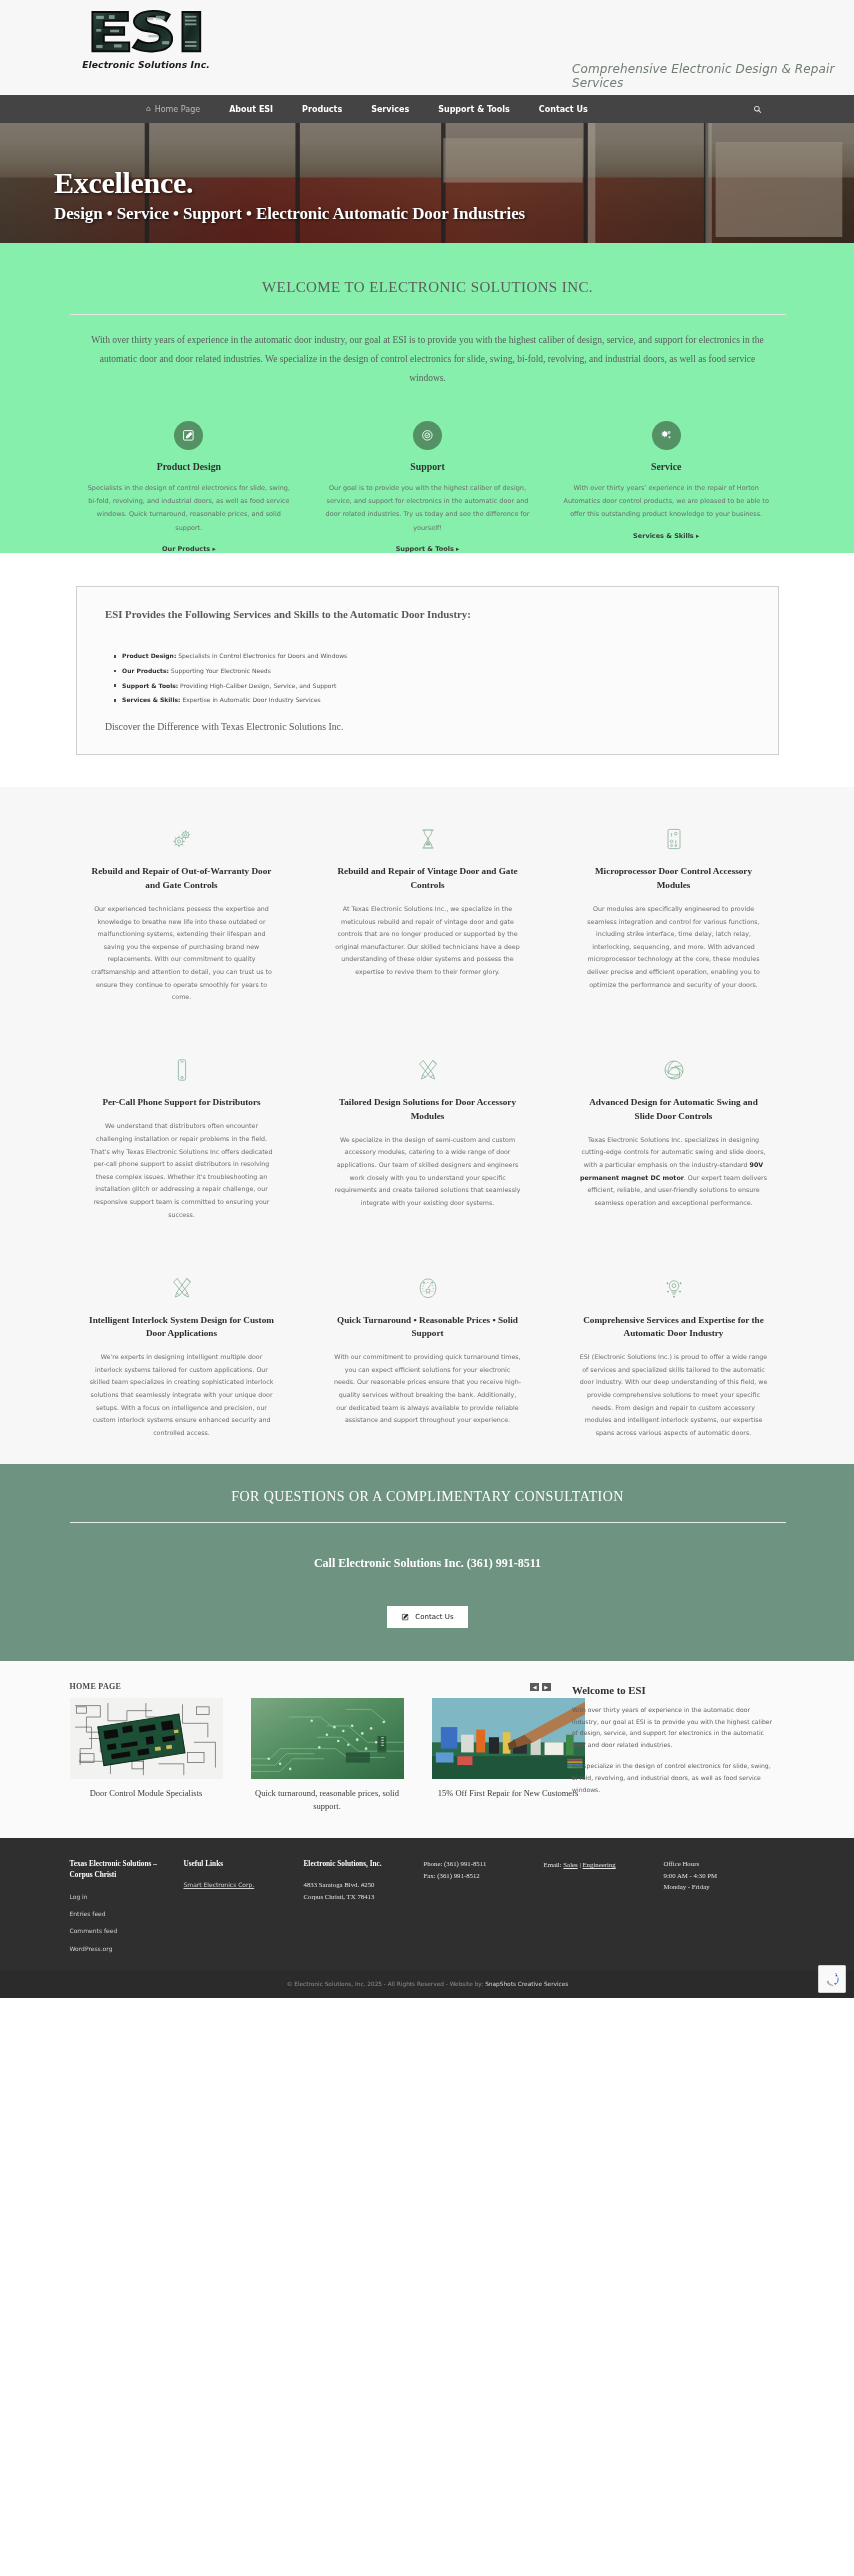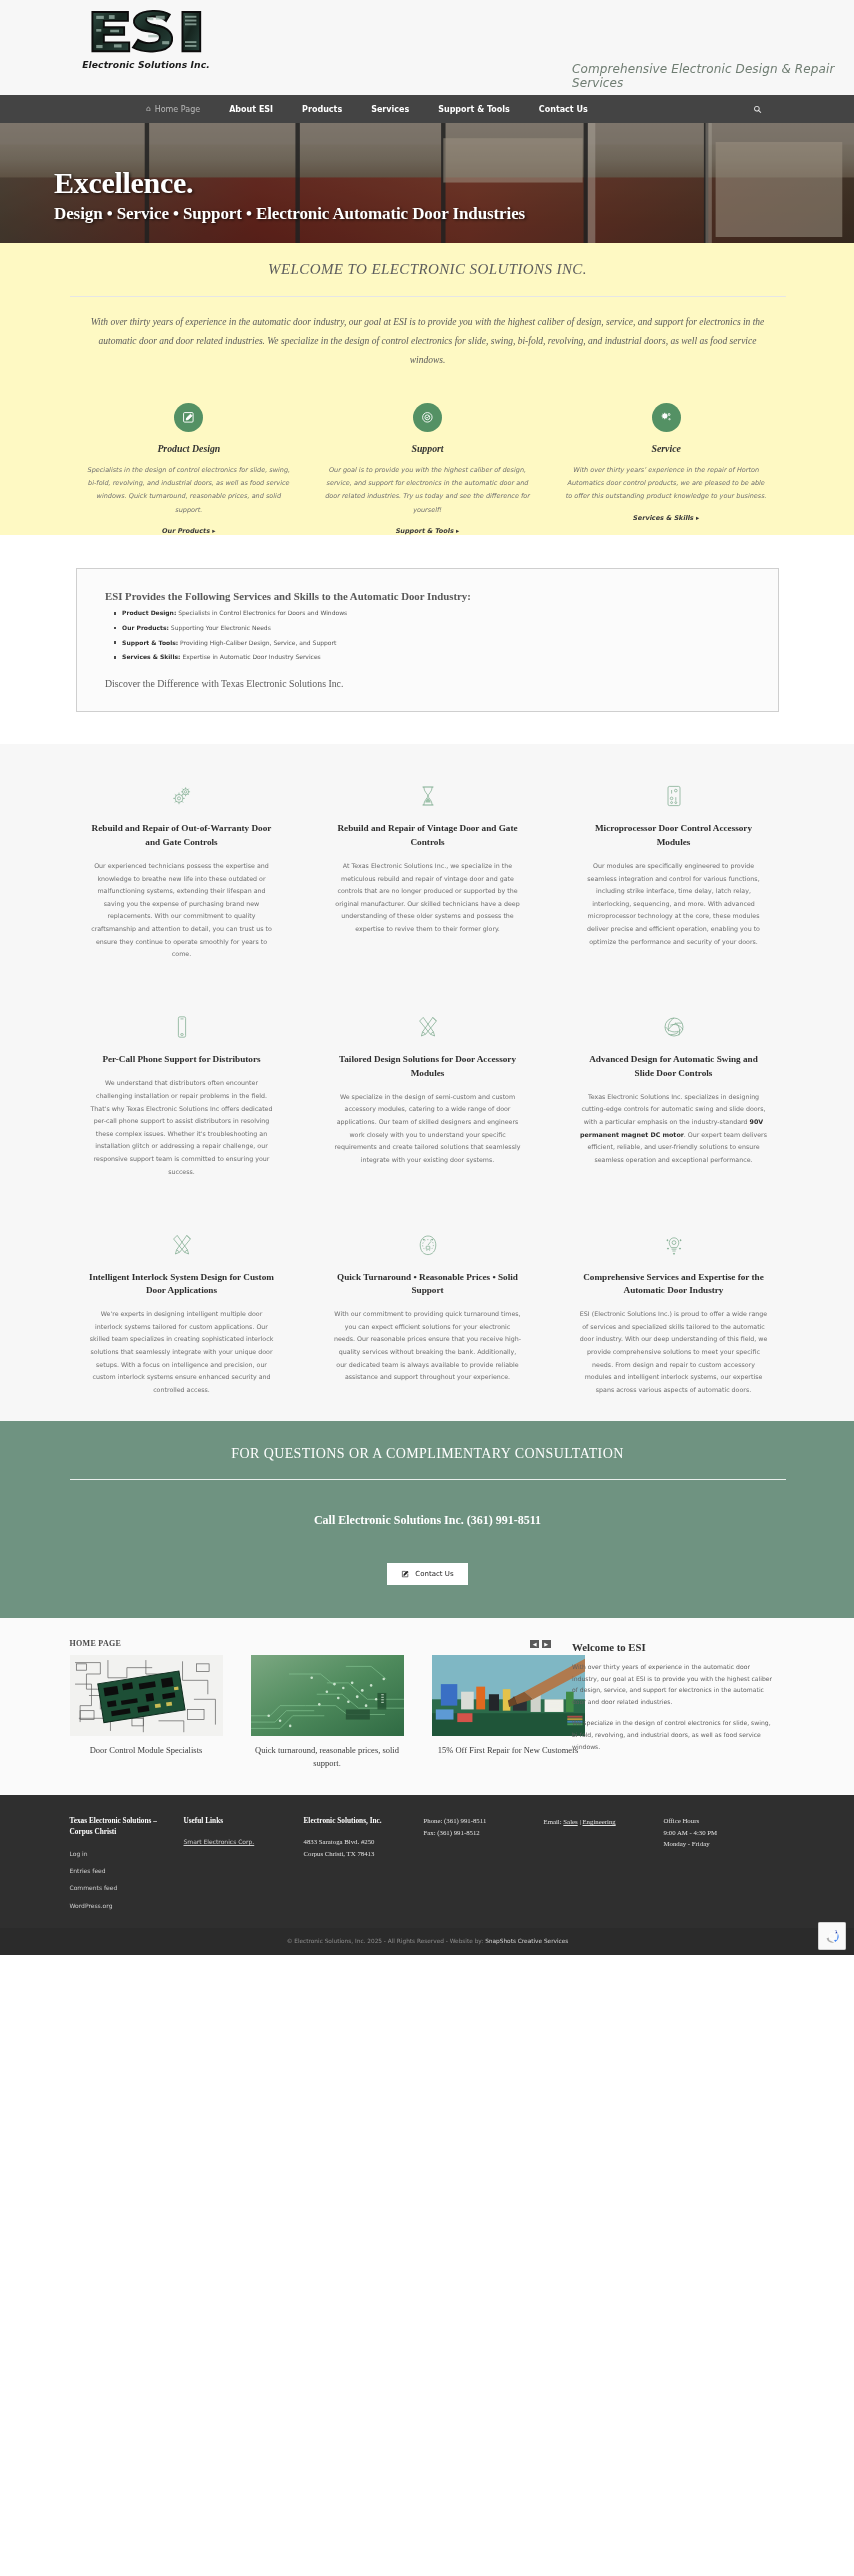--- a/index.html
+++ b/index.html
@@ -107,21 +107,21 @@
   .hero-h2 {
     font-family: "Liberation Serif", serif;
     font-weight: 700;
     font-size: 17px;
     color: #ffffff;
     margin-top: 6.3px;
     letter-spacing: -0.1px;
   }
 
   
-  .welcome-sec { background: #fef9c3; padding: 18px 0 0; font-style: italic; }
+  .welcome-sec { background: #86efac; padding: 36px 0 0; }
   .welcome-title {
     text-align: center;
     font-family: "Liberation Serif", serif;
     font-size: 15px;
     font-weight: 400;
     color: #5d5d5d;
     letter-spacing: 0.4px;
   }
   .divider {
     width: 716px;
@@ -193,21 +193,21 @@
     margin: 0 auto;
     border: 0.6px solid #cfcfcf;
     background: #fbfbfb;
     padding: 21.5px 28px 21.5px;
   }
   .skills-h {
     font-family: "Liberation Serif", serif;
     font-size: 10.8px;
     font-weight: 700;
     color: #5a5a5a;
-    margin-bottom: 4px;
+    margin-bottom: 29px;
   }
   .skills-list { list-style: none; margin-left: 8.9px; }
   .skills-list li {
     font-family: "DejaVu Sans", sans-serif;
     font-size: 6px;
     color: #555;
     line-height: 2.45;
     position: relative;
     padding-left: 8.2px;
   }

